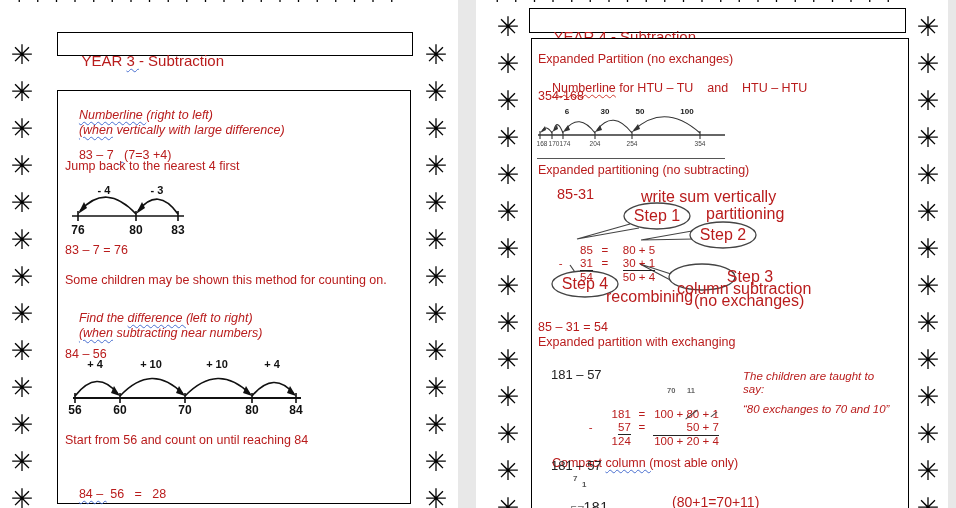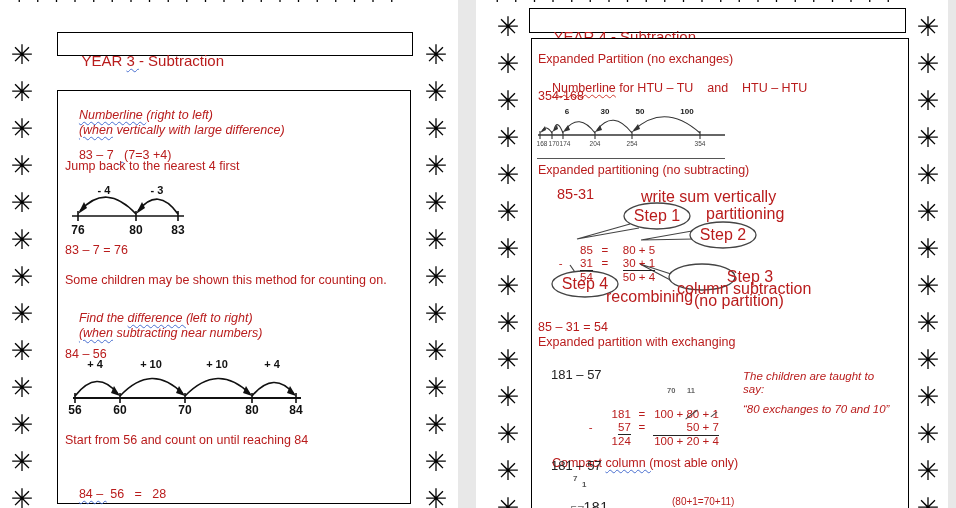--- a/index.html
+++ b/index.html
@@ -237,21 +237,21 @@
     <ellipse cx="162" cy="82" rx="33" ry="13" fill="#fff" stroke="#444" stroke-width="1.3"></ellipse>
     <ellipse cx="45" cy="89" rx="33" ry="13" fill="#fff" stroke="#444" stroke-width="1.3"></ellipse>
   </svg>
 
   <div class="t sm ctr" style="left:657px;top:216px;">Step 1</div>
   <div class="t sm" style="left:706px;top:208px;">partitioning</div>
   <div class="t sm ctr" style="left:723px;top:235px;">Step 2</div>
   <div class="t sm ctr" style="left:702px;top:277px;margin-left:48px;">Step 3</div>
   <div class="t sm ctr" style="left:585px;top:284px;">Step 4</div>
   <div class="t sm" style="left:677px;top:283px;">column subtraction</div>
-  <div class="t sm" style="left:694px;top:295px;">(no partition)</div>
+  <div class="t sm" style="left:694px;top:295px;">(no exchanges)</div>
   <div class="t sm" style="left:606px;top:291px;">recombining</div>
 
   <div class="t sumrow" style="left:546px;top:231px;">
     <span class="c-m"></span><span class="c-n">85</span><span class="c-e">=</span><span class="c-p">80 + 5</span>
   </div>
   <div class="t sumrow" style="left:546px;top:244px;">
     <span class="c-m">-</span><span class="c-n"><span class="ul">31</span></span><span class="c-e">=</span><span class="c-p"><span class="ul">30 + 1</span></span>
   </div>
   <div class="t sumrow" style="left:546px;top:258px;">
     <span class="c-m"></span><span class="c-n">54</span><span class="c-e"></span><span class="c-p">50 + 4</span>
@@ -280,16 +280,16 @@
   <div class="t" style="left:538px;top:442px;">
     <span>Compact </span><span class="wb">column (</span><span>most able only)</span>
   </div>
   <div class="t scan" style="left:551px;top:459px;font-size:13px;">181 – 57</div>
 
   <div class="sup" style="left:573px;top:474px;font-size:8px;color:#555;">7</div>
   <div class="sup" style="left:582px;top:480px;font-size:8px;color:#555;">1</div>
   <div class="t scan" style="left:566px;top:486px;font-size:14px;letter-spacing:0.5px;">
     <span>1</span><span class="sk">8</span><span>1</span>
   </div>
-  <div class="t" style="left:672px;top:495px;font-size:10px;">(80+1=70+11)</div>
+  <div class="t" style="left:672px;top:495px;font-size:14px;">(80+1=70+11)</div>
   <div class="t scan" style="left:570px;top:504px;font-size:13px;color:#888;">57</div>
 
 </div>
 
 </body></html>

